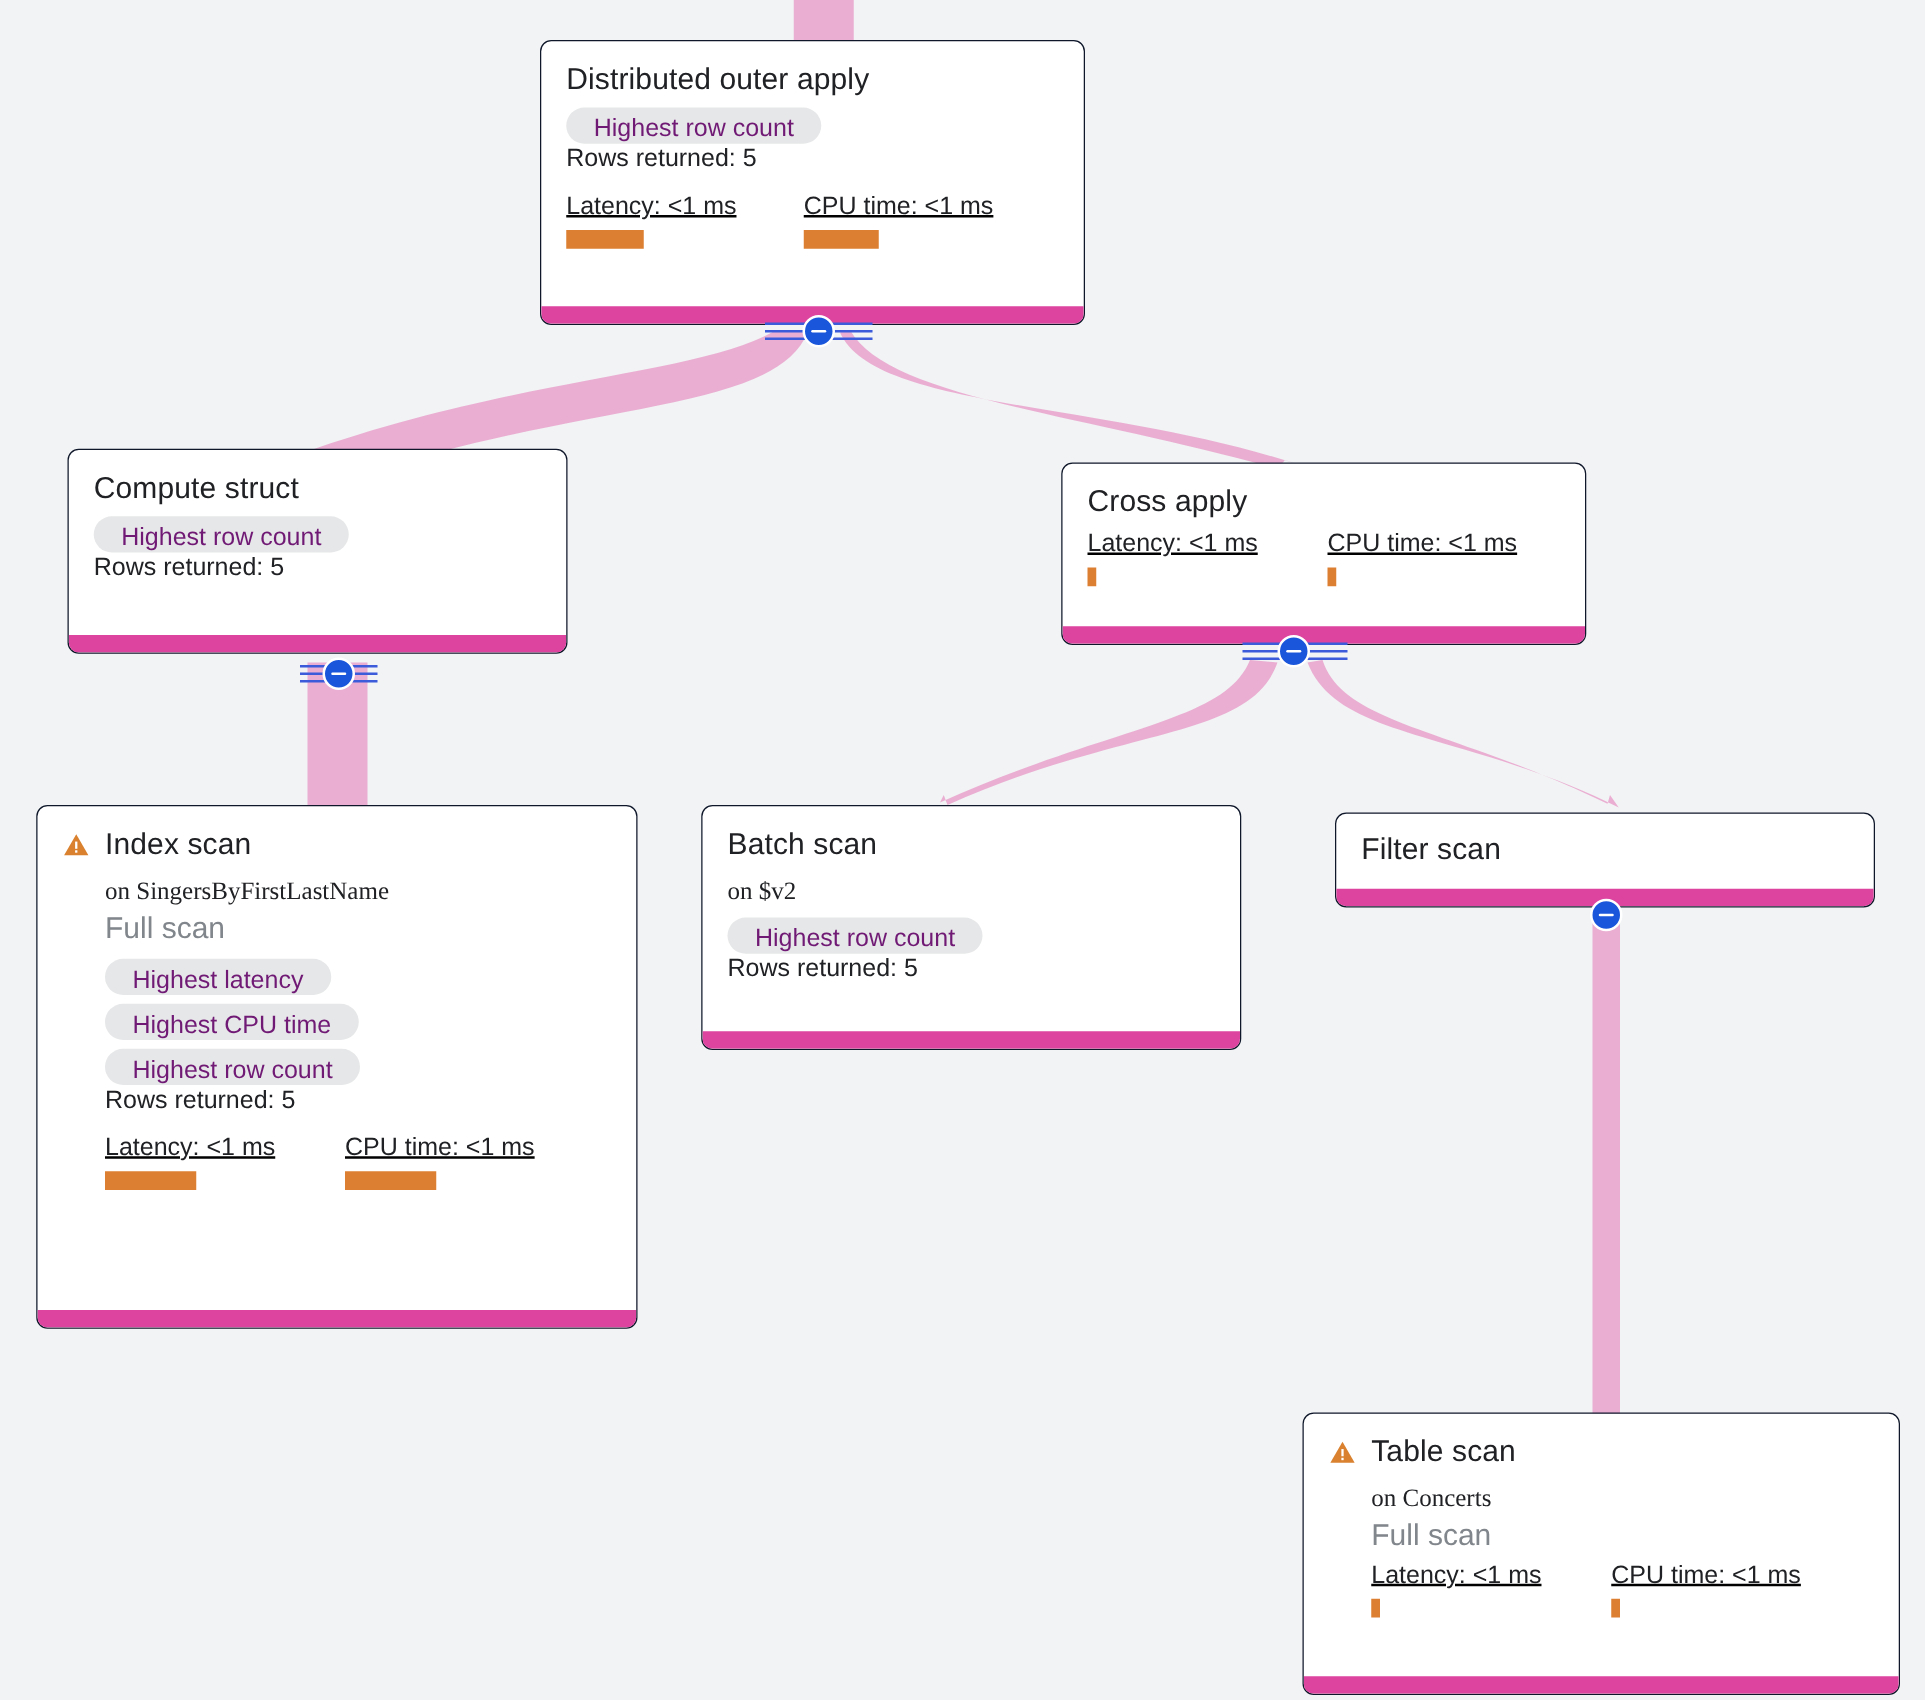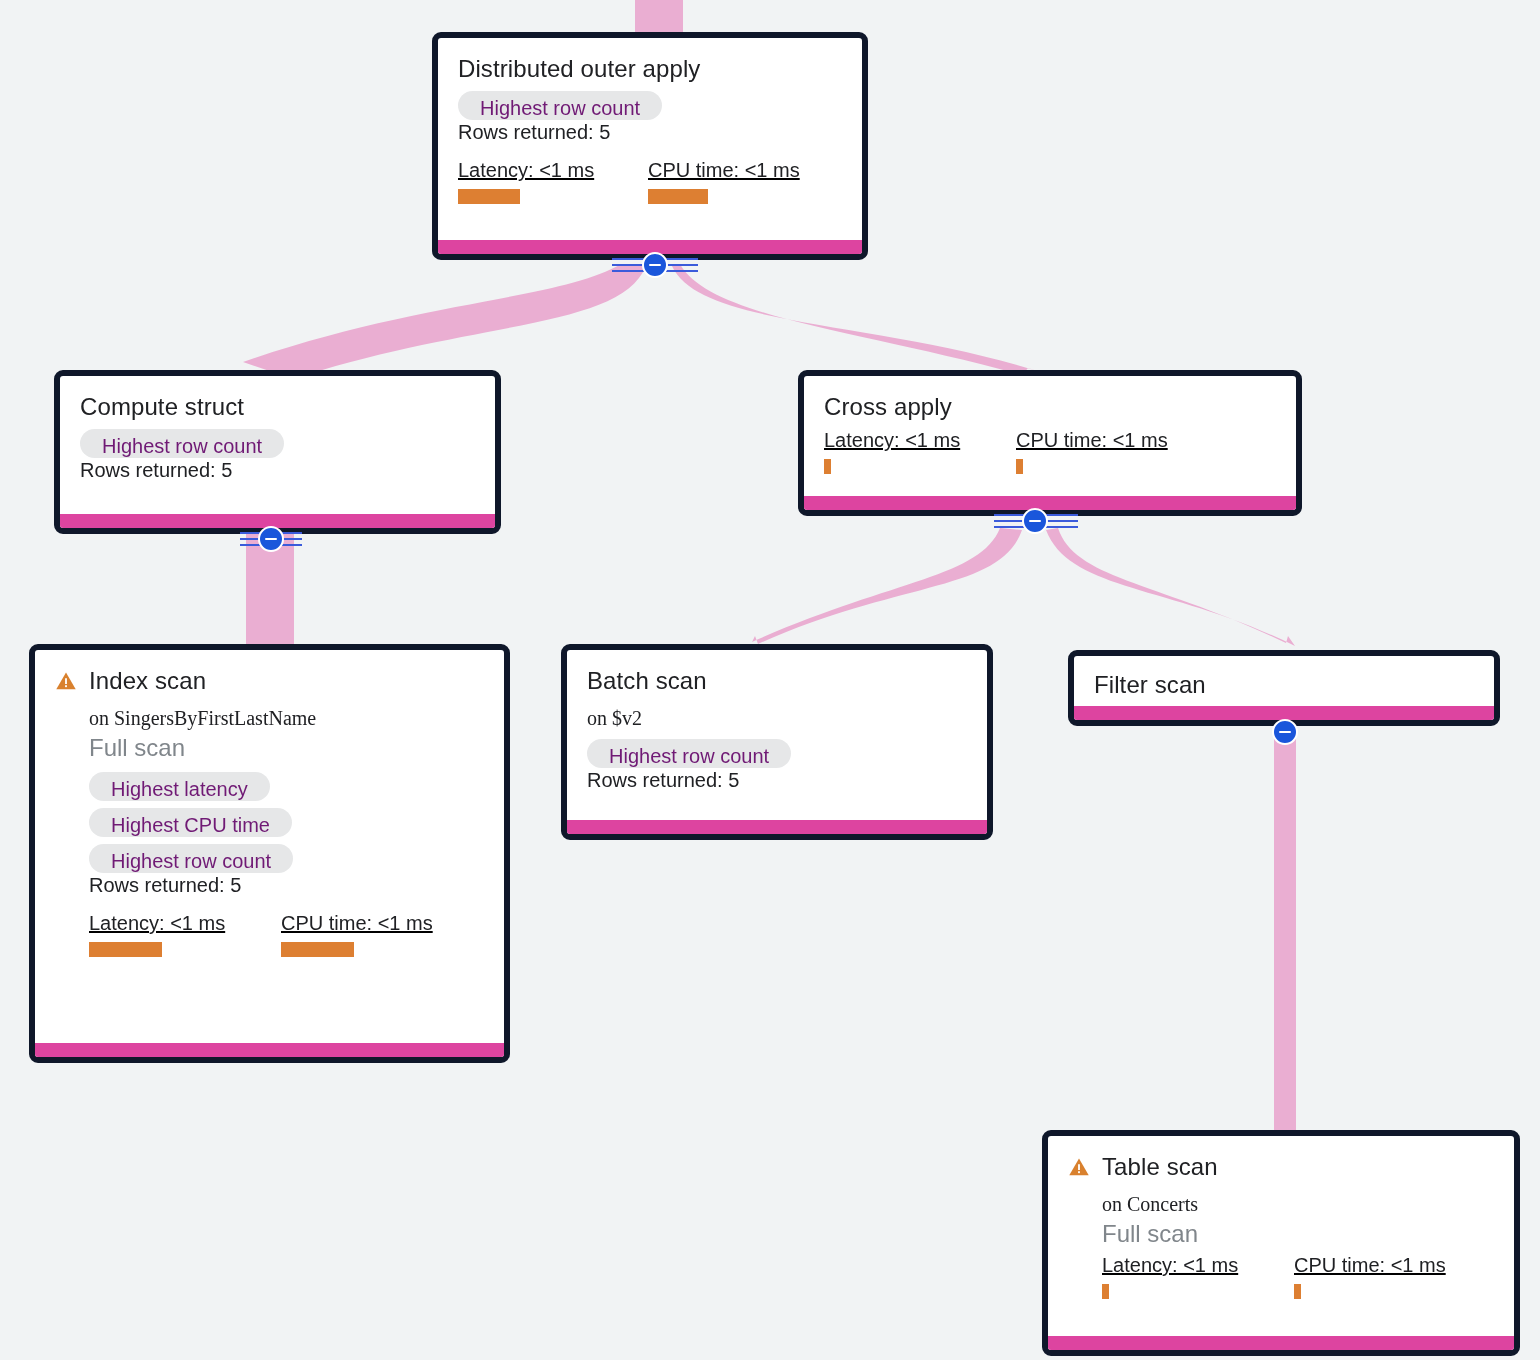--- a/index.html
+++ b/index.html
@@ -22,21 +22,21 @@
     position: absolute;
     left: 0; top: 0;
     width: 1540px;
     height: 1360px;
     pointer-events: none;
   }
   .node {
     position: absolute;
     box-sizing: border-box;
     background: #ffffff;
-    border: 6px solid #0f172a;
+    border: 1px solid #0f172a;
     border-radius: 9px;
     overflow: hidden;
     padding: 0;
   }
   .node-body {
     padding: 18px 20px 14px 20px;
   }
   .node-accent {
     position: absolute;
     left: 0;
@@ -204,42 +204,42 @@
   </div>
   <div class="collapse-rail" style="left:612px; top:256px; width:86px;">
     <span class="l1"></span>
       <span class="l2"></span>
       <span class="l3"></span>
   </div>
   <div class="collapse-btn" style="left:642px; top:252px;">
     <span class="minus"></span>
   </div>
 
-  <div class="node" style="left:54px; top:370px; width:447px; height:164px;">
+  <div class="node" style="left:54px; top:359px; width:400px; height:164px;">
     <div class="node-body">
       <div class="title-row">
         <div class="node-title">Compute struct</div>
       </div>
       <div class="badges">
         <div class="badge">Highest row count</div>
       </div>
       <div class="rows">Rows returned: 5</div>
     </div>
     <div class="node-accent"></div>
   </div>
   <div class="collapse-rail" style="left:240px; top:530px; width:62px;">
     <span class="l1"></span>
       <span class="l2"></span>
       <span class="l3"></span>
   </div>
   <div class="collapse-btn" style="left:258px; top:526px;">
     <span class="minus"></span>
   </div>
 
-  <div class="node" style="left:798px; top:370px; width:504px; height:146px;">
+  <div class="node" style="left:849px; top:370px; width:420px; height:146px;">
     <div class="node-body">
       <div class="title-row">
         <div class="node-title">Cross apply</div>
       </div>
       <div class="metrics" style="margin-top:8px;">
         <div class="metric" style="width:192px;">
           <div class="metric-label">Latency: &lt;1 ms</div>
           <div class="metric-bar" style="width:7px;"></div>
         </div>
         <div class="metric">

